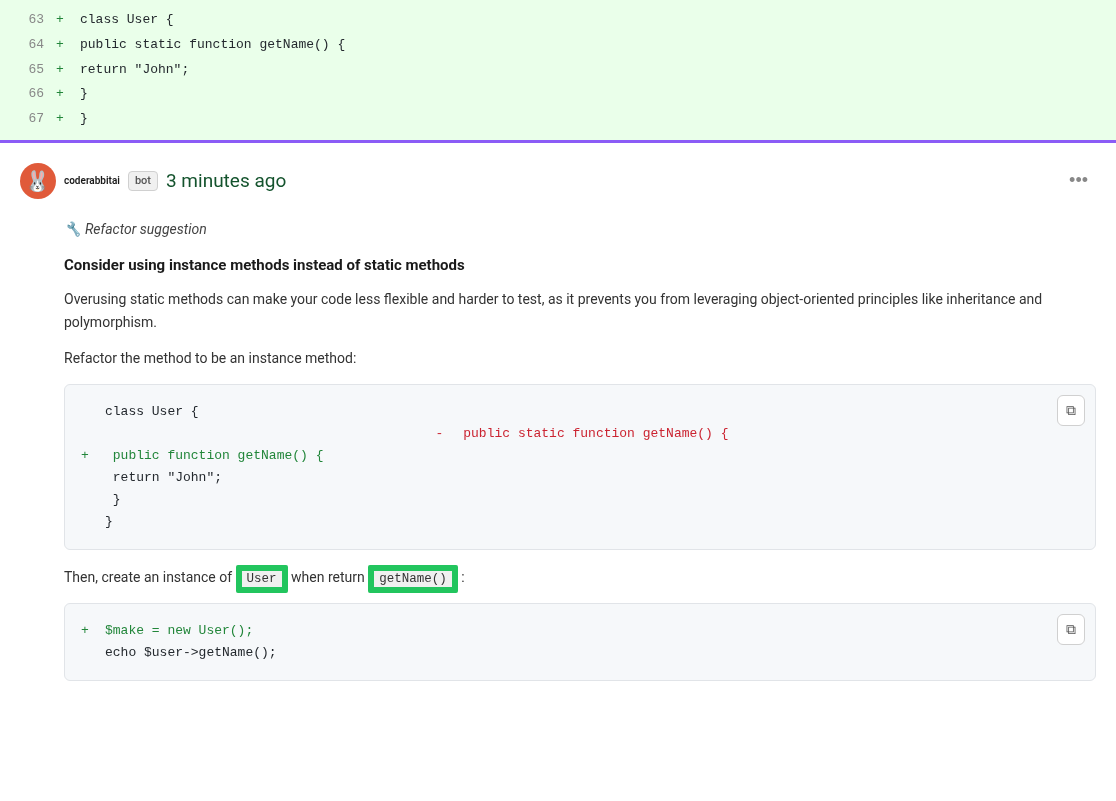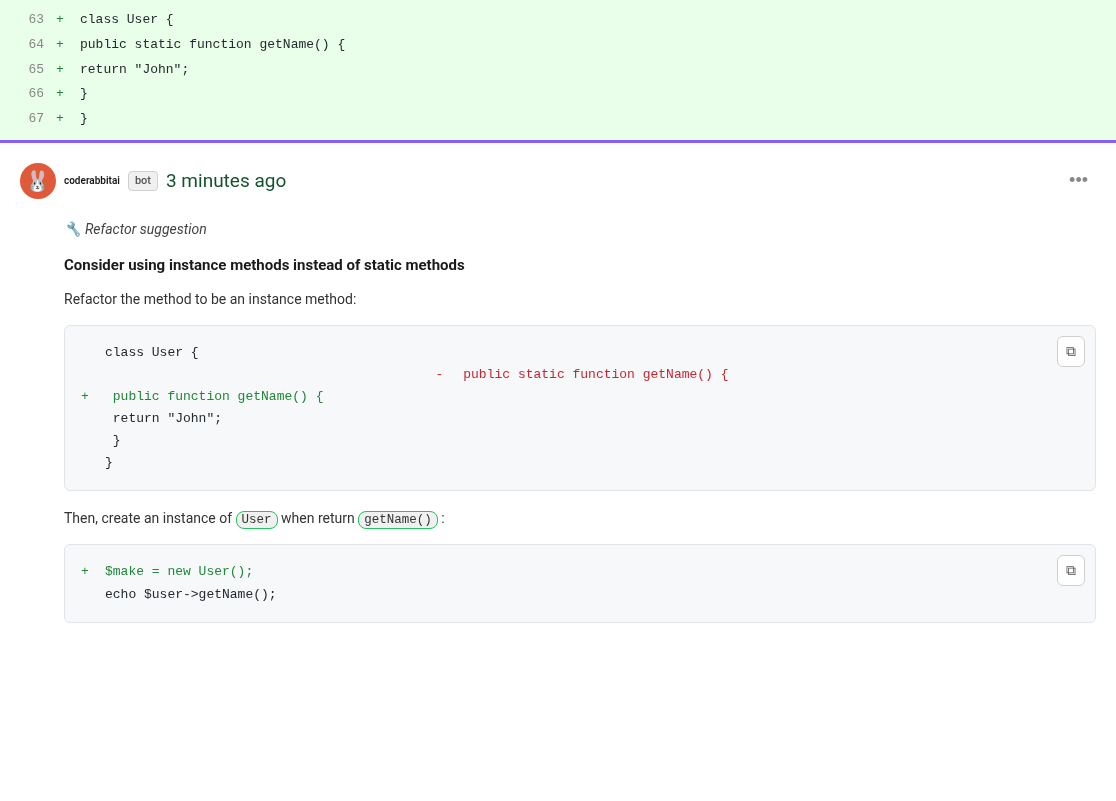--- a/index.html
+++ b/index.html
@@ -179,22 +179,22 @@
     }
 
     .inline-line-marker {
       display: inline-block;
       min-width: 16px;
       margin-right: 8px;
     }
 
     .inline-code {
       background: #f0f0f0;
-      border: 1px solid #22c55e;
-      border-radius: 8px;
+      border: 6px solid #22c55e;
+      border-radius: 2px;
       padding: 1px 5px;
       font-family: 'Courier New', Courier, monospace;
       font-size: 12.5px;
       color: #333;
     }
 
     .text-with-inline {
       font-size: 14px;
       color: #333;
       margin-bottom: 14px;
@@ -249,20 +249,21 @@
 
   <div class="comment-body">
 
     <p class="refactor-title">
       <span>🔧</span>
       <em>Refactor suggestion</em>
     </p>
 
     <p class="suggestion-heading">Consider using instance methods instead of static methods</p>
 
+    <p class="suggestion-text">Overusing static methods can make your code less flexible and harder to test, as it prevents you from leveraging object-oriented principles like inheritance and polymorphism.</p>
 
     <p class="suggestion-text">Refactor the method to be an instance method:</p>
 
     <div class="code-block-wrapper">
       <div class="code-block" id="code-block-1-content">
       <span class="code-neutral"><span class="inline-line-marker">&nbsp;</span><span>class User {</span></span>
           <span class="code-removed"><span class="inline-line-marker">-</span><span>    public static function getName() {</span></span>
           <span class="code-added"><span class="inline-line-marker">+</span><span>    public function getName() {</span></span>
           <span class="code-neutral"><span class="inline-line-marker">&nbsp;</span><span>        return "John";</span></span>
           <span class="code-neutral"><span class="inline-line-marker">&nbsp;</span><span>    }</span></span>

